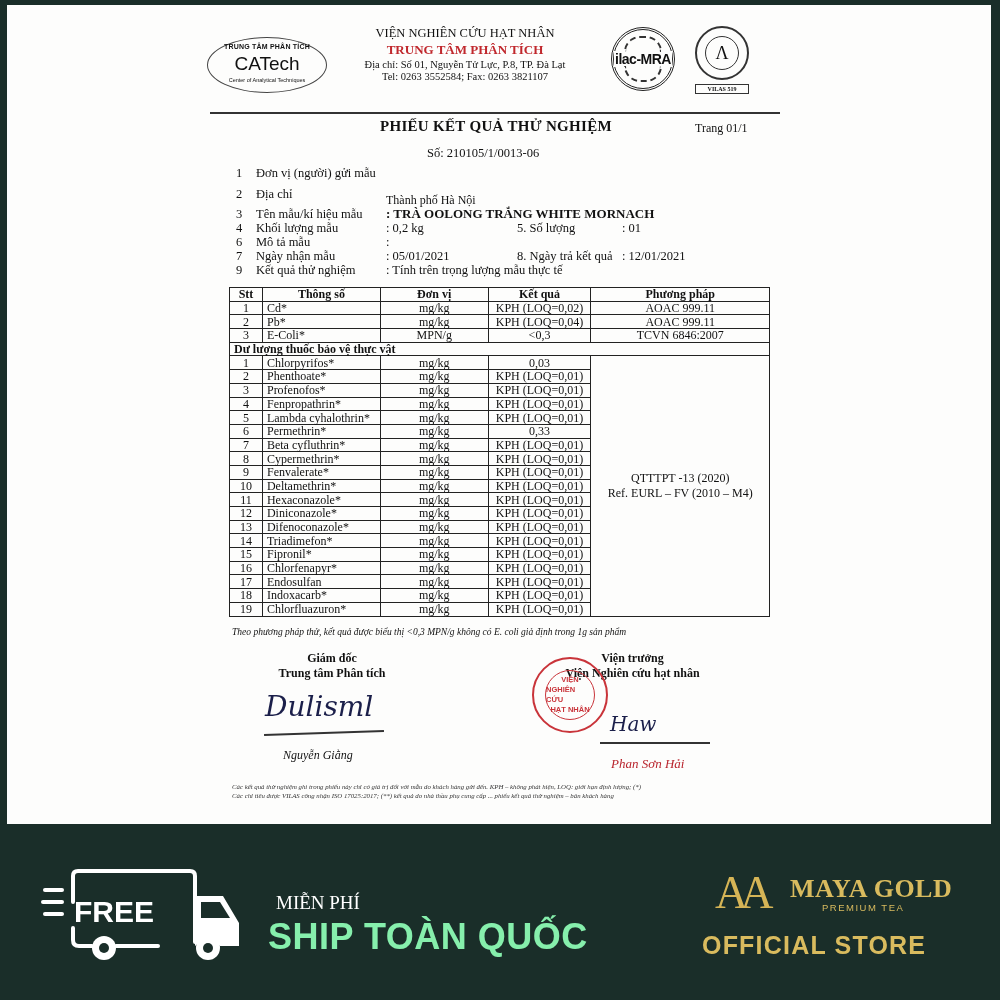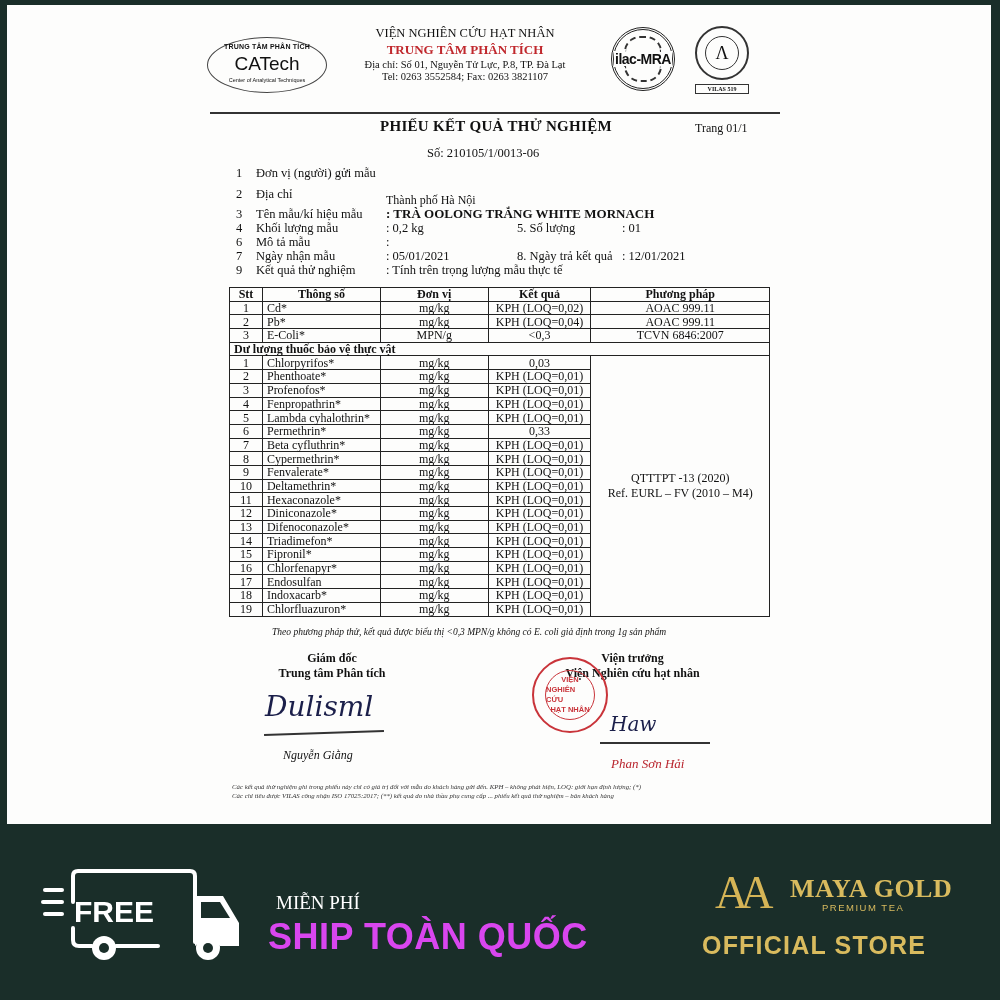--- a/index.html
+++ b/index.html
@@ -46,39 +46,39 @@
   .info-row .val2 { position: absolute; left: 386px; }
 
   
   table.res { position: absolute; left: 229px; top: 287px; width: 541px; border-collapse: collapse; font-size: 12px; }
   table.res td, table.res th { border: 1.2px solid #222; height: 13.7px; line-height: 12px; padding: 0 4px; font-weight: normal; }
   table.res th { font-weight: bold; text-align: center; }
   table.res td.c { text-align: center; }
   table.res td.section { font-weight: bold; }
   table.res td.method { text-align: center; vertical-align: middle; line-height: 15px; }
 
-  .note { position: absolute; left: 232px; top: 627px; font-size: 9.5px; font-style: italic; margin-left: 40px; }
+  .note { position: absolute; left: 232px; top: 627px; font-size: 9.5px; font-style: italic; }
 
   .sig-left { position: absolute; left: 272px; top: 651px; width: 120px; text-align: center; font-size: 12px; font-weight: bold; line-height: 15px; }
   .sig-left-name { position: absolute; left: 283px; top: 748px; font-size: 12px; font-style: italic; }
   .sig-right { position: absolute; left: 545px; top: 651px; width: 175px; text-align: center; font-size: 12px; font-weight: bold; line-height: 15px; }
   .sig-right-name { position: absolute; left: 611px; top: 756px; font-size: 13px; font-style: italic; color: #b8232c; }
   .scribble { position: absolute; font-family: "DejaVu Serif", serif; font-style: italic; color: #1b1f4a; }
   .sigline { position: absolute; height: 1.5px; background: #333; }
 
   .stamp { position: absolute; left: 532px; top: 657px; width: 76px; height: 76px; border-radius: 50%; border: 2px solid #c9343a; color: #c9343a; font-family: "Liberation Sans", sans-serif; }
   .stamp .inner { position: absolute; left: 11px; top: 11px; width: 50px; height: 50px; border-radius: 50%; border: 1px solid #c9343a; display: flex; flex-direction: column; justify-content: center; align-items: center; font-size: 7.5px; line-height: 10px; font-weight: bold; }
 
   .fine { position: absolute; left: 232px; top: 782px; width: 420px; font-size: 6.8px; font-style: italic; line-height: 9px; color: #333; }
 
   
   .banner { position: absolute; left: 0; top: 824px; width: 1000px; height: 176px; background: #1a2e29; }
   .truck { position: absolute; left: 40px; top: 44px; width: 205px; height: 92px; }
   .banner .mien { position: absolute; left: 276px; top: 68px; font-family: Liberation Serif, serif; font-size: 19px; color: #fff; }
-  .banner .ship { position: absolute; left: 268px; top: 92px; font-family: "Liberation Sans", sans-serif; font-size: 36px; font-weight: bold; color: #d946ef; letter-spacing: 0.5px; }
+  .banner .ship { position: absolute; left: 268px; top: 92px; font-family: "Liberation Sans", sans-serif; font-size: 36px; font-weight: bold; color: #86efac; letter-spacing: 0.5px; }
 
   .brand-logo { position: absolute; left: 715px; top: 42px; font-family: "Liberation Serif", serif; font-size: 46px; color: #d6b556; letter-spacing: -8px; }
   .brand-name { position: absolute; left: 790px; top: 50px; font-family: "Liberation Serif", serif; font-size: 26px; font-weight: bold; color: #d9bb5e; letter-spacing: 0.5px; }
   .brand-tag { position: absolute; left: 822px; top: 78px; font-family: "Liberation Sans", sans-serif; font-size: 9.5px; color: #d9bb5e; letter-spacing: 1.5px; text-align: right; }
   .store { position: absolute; left: 702px; top: 107px; font-family: "Liberation Sans", sans-serif; font-size: 25px; font-weight: bold; color: #d9bb5e; letter-spacing: 1.2px; }
 </style>
 </head>
 <body>
 
 <div class="paper"></div>

